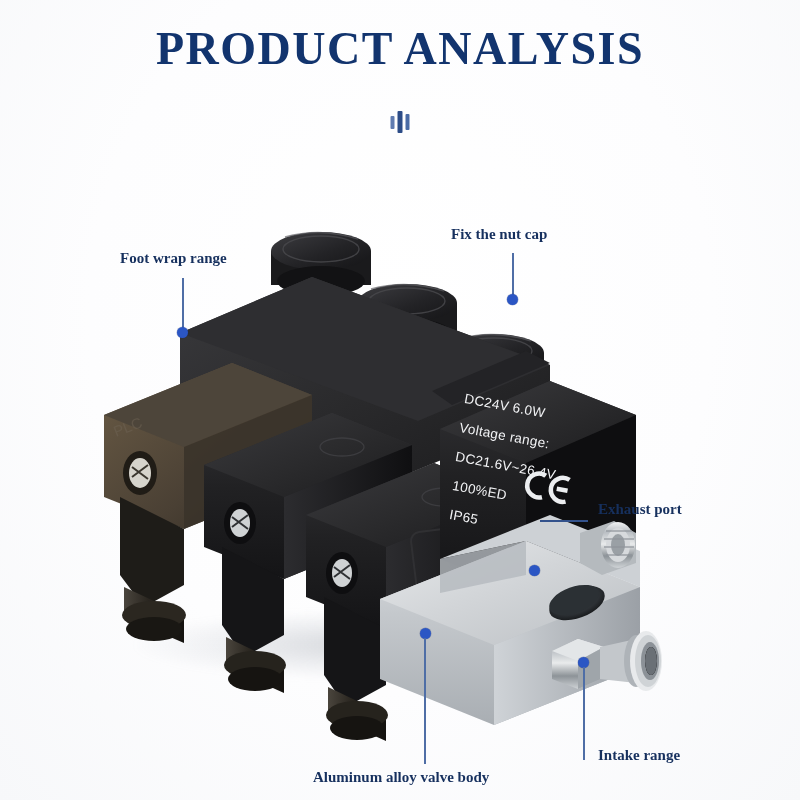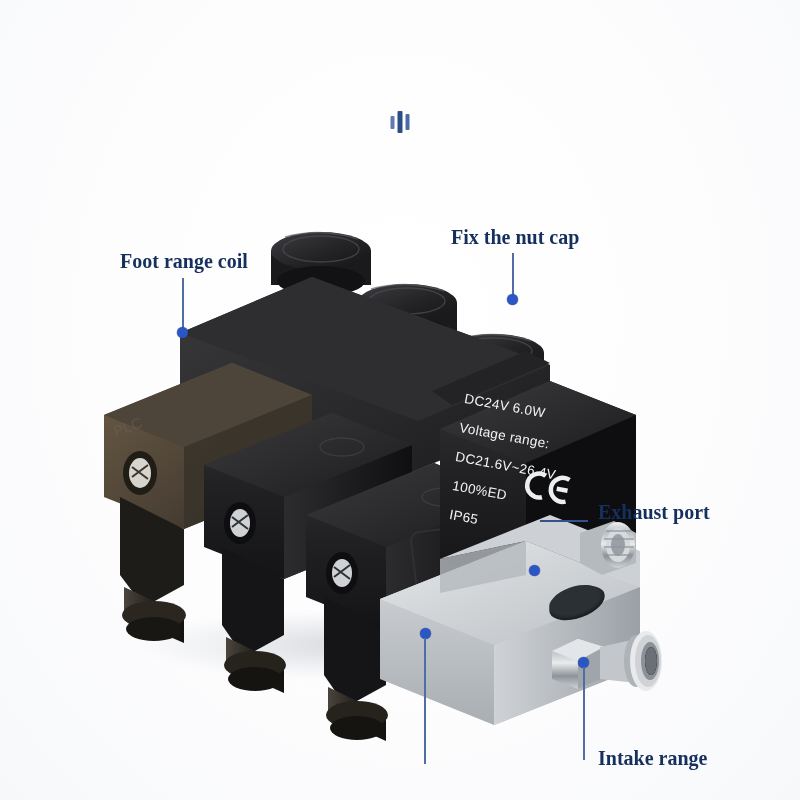--- a/index.html
+++ b/index.html
@@ -33,21 +33,21 @@
   .divider i{display:block;border-radius:1px;}
   .divider i.b1{width:4px;height:13px;background:#5f7bb0;}
   .divider i.b2{width:5px;height:22px;background:#2c4c87;}
   .divider i.b3{width:4px;height:16px;background:#4a6ba5;}
 
   
   .callout{position:absolute;}
   .callout .txt{
     font-family:"Liberation Serif", serif;
     font-weight:bold;
-    font-size:20px;
+    font-size:15px;
     color:#16305e;
     white-space:nowrap;
     line-height:1;
   }
   .lead-v{position:absolute;width:2px;background:#4f6ea6;}
   .lead-h{position:absolute;height:2px;background:#33528c;}
   .dot{
     position:absolute;width:11px;height:11px;border-radius:50%;
     background:#2b56c4;box-shadow:0 0 0 .5px rgba(20,40,110,.35);
   }
@@ -80,20 +80,21 @@
   .ce{
     position:absolute;left:447px;top:253px;
     transform:rotate(10.5deg);transform-origin:left top;
   }
 </style>
 </head>
 <body>
 
 <div class="page">
 
+  <div class="title">PRODUCT ANALYSIS</div>
 
   <div class="divider">
     <i class="b1"></i>
     <i class="b2"></i>
     <i class="b3"></i>
   </div>
 
   <div class="product">
     <div class="shadow"></div>
 
@@ -282,39 +283,42 @@
     <div class="coil-text l5">IP65</div>
 
     <svg class="ce" width="46" height="30" viewBox="0 0 46 30">
       <path d="M20 4 A12 12 0 1 0 20 26" stroke="#eceef0" stroke-width="4.5" fill="none"></path>
       <path d="M44 4 A12 12 0 1 0 44 26" stroke="#eceef0" stroke-width="4.5" fill="none"></path>
       <path d="M33 15 L44 15" stroke="#eceef0" stroke-width="4.5" fill="none"></path>
     </svg>
   </div>
 
   <div class="callout" style="left:120px;top:251px;">
-    <div class="txt">Foot range coil</div>
+    <div class="txt">Foot wrap range</div>
   </div>
   <div class="lead-v" style="left:182px;top:278px;height:52px;"></div>
   <div class="dot" style="left:177px;top:327px;"></div>
 
   <div class="callout" style="left:451px;top:227px;">
     <div class="txt">Fix the nut cap</div>
   </div>
   <div class="lead-v" style="left:512px;top:253px;height:45px;"></div>
   <div class="dot" style="left:507px;top:294px;"></div>
 
   <div class="dot" style="left:529px;top:565px;"></div>
   <div class="lead-h" style="left:540px;top:520px;width:48px;"></div>
   <div class="callout" style="left:598px;top:502px;">
     <div class="txt">Exhaust port</div>
   </div>
 
   <div class="dot" style="left:420px;top:628px;"></div>
   <div class="lead-v" style="left:424px;top:638px;height:126px;"></div>
+  <div class="callout" style="left:313px;top:770px;">
+    <div class="txt">Aluminum alloy valve body</div>
+  </div>
 
   <div class="dot" style="left:578px;top:657px;"></div>
   <div class="lead-v" style="left:583px;top:667px;height:93px;"></div>
   <div class="callout" style="left:598px;top:748px;">
     <div class="txt">Intake range</div>
   </div>
 
 </div>
 
 </body></html>

